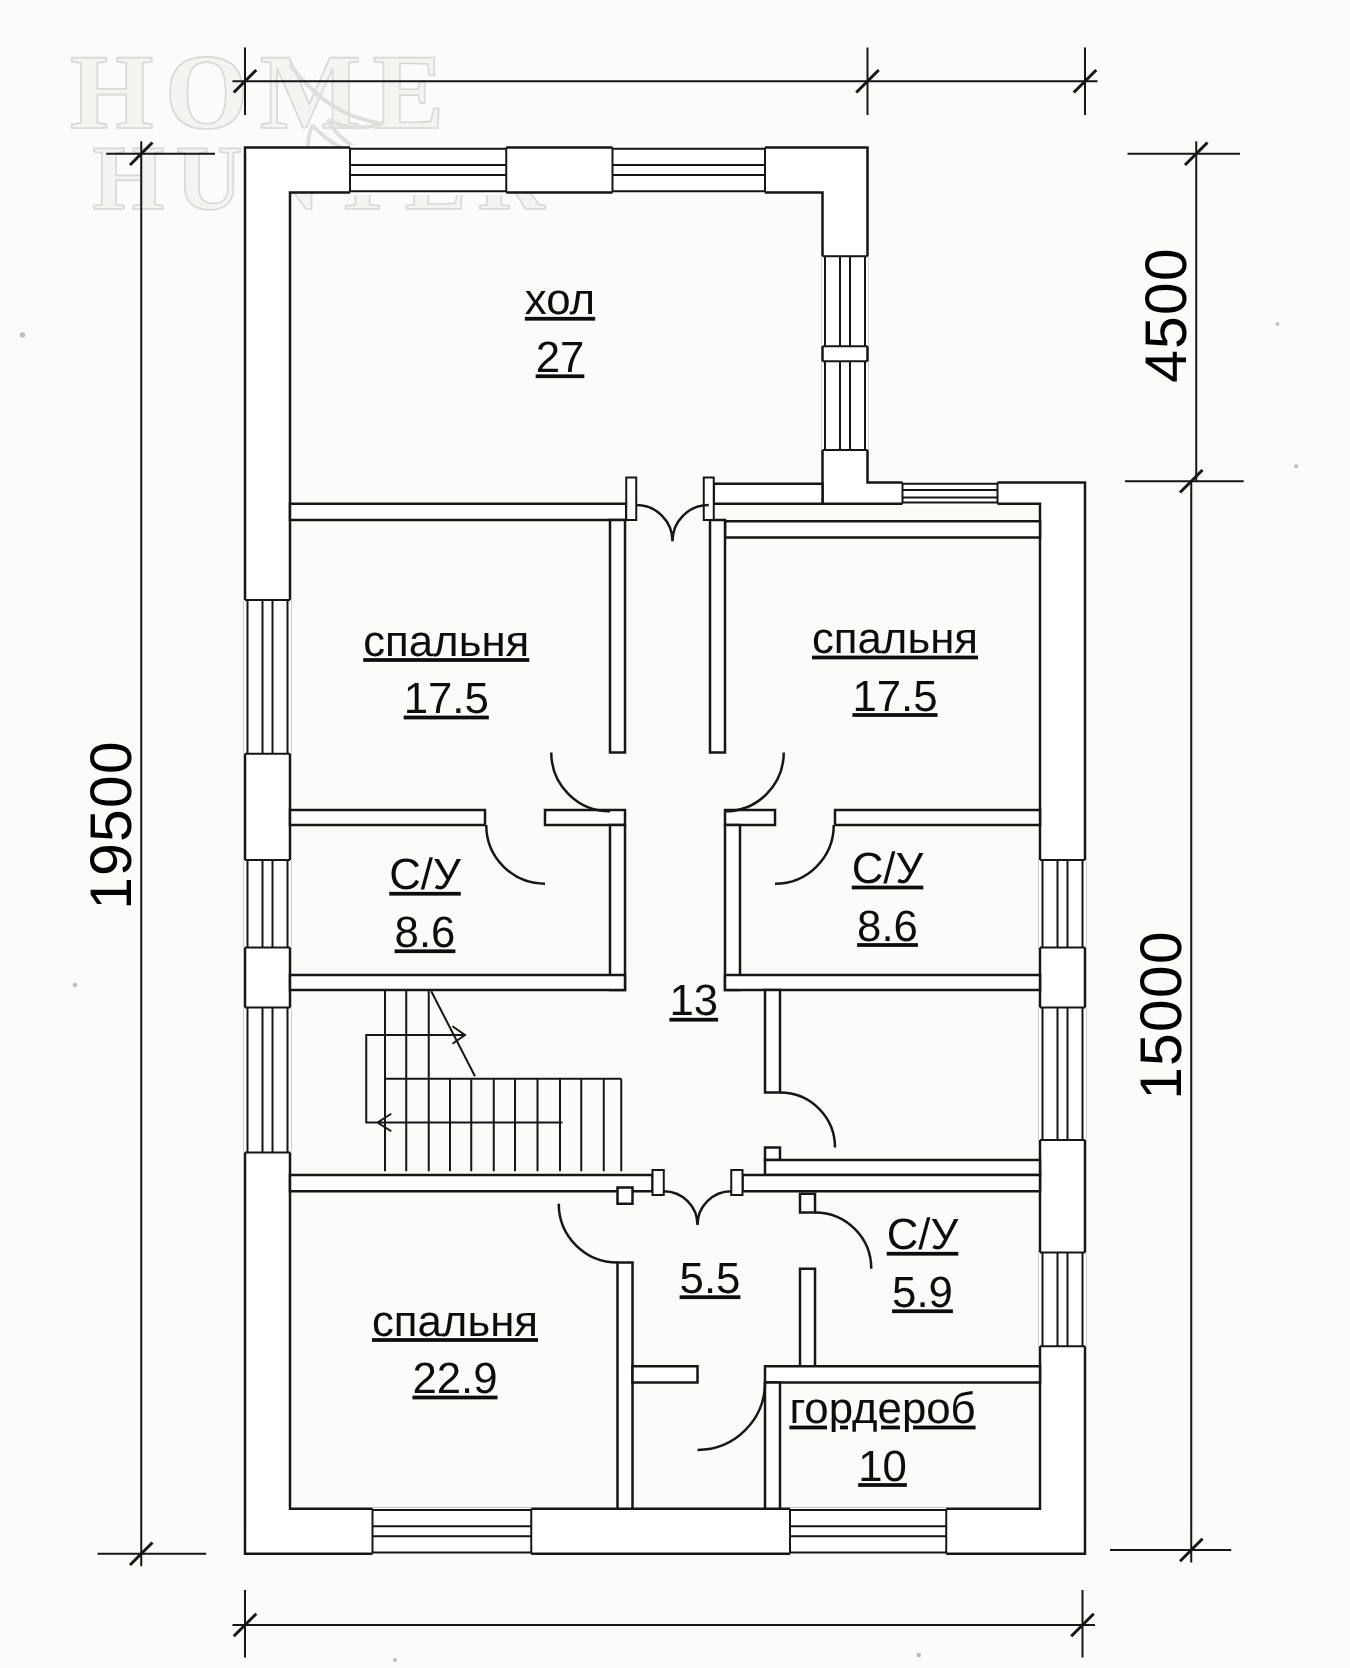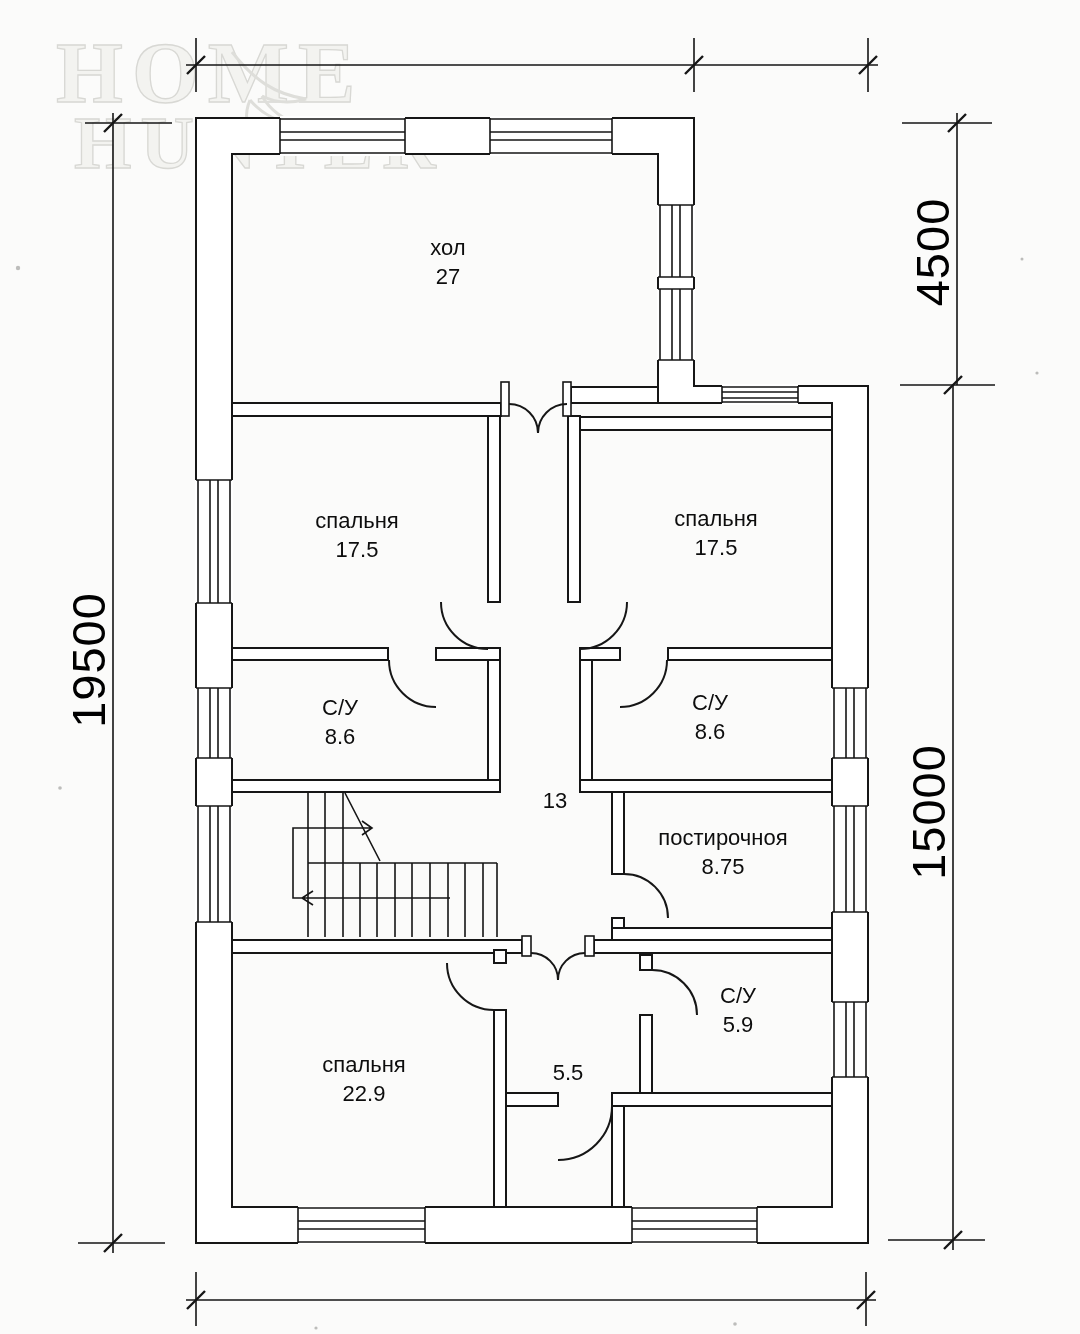--- a/index.html
+++ b/index.html
@@ -3,21 +3,21 @@
 <meta charset="utf-8">
 <style>
   html,body{margin:0;padding:0;background:#ffffff;}
   .stage{
     position:relative;width:1080px;height:1334px;background:#fbfbfa;overflow:hidden;
     font-family:"Liberation Sans",sans-serif;
   }
   svg.plan{position:absolute;left:0;top:0;}
   .lbl{
     position:absolute;transform:translate(-50%,-50%);text-align:center;
-    color:#0d0d0d;font-size:22px;line-height:1.3;white-space:nowrap;
+    color:#0d0d0d;font-size:35px;line-height:1.3;white-space:nowrap;text-decoration:underline;
   }
   .dim{
     position:absolute;transform:translate(-50%,-50%);
     color:#000;font-size:47px;white-space:nowrap;letter-spacing:1px;
   }
   .dim.vert{transform:translate(-50%,-50%) rotate(-90deg);}
   .watermark{
     position:absolute;font-family:"Liberation Serif",serif;font-weight:700;
     color:#f3f3f0;-webkit-text-stroke:1.3px #d8d8d4;letter-spacing:9px;line-height:1;
     user-select:none;
@@ -195,32 +195,32 @@
     <div>17.5</div>
   </div>
   <div class="lbl" style="left:340px;top:723px">
     <div>С/У</div>
     <div>8.6</div>
   </div>
   <div class="lbl" style="left:710px;top:718px">
     <div>С/У</div>
     <div>8.6</div>
   </div>
-  <div class="lbl" style="left:723px;top:853px">
-    <div>постирочноя</div>
-    <div>8.75</div>
-  </div>
   <div class="lbl" style="left:555px;top:801px">
     <div>13</div>
   </div>
   <div class="lbl" style="left:364px;top:1080px">
     <div>спальня</div>
     <div>22.9</div>
   </div>
-  <div class="lbl" style="left:568px;top:1073px">
+  <div class="lbl" style="left:568px;top:1023px">
     <div>5.5</div>
   </div>
   <div class="lbl" style="left:738px;top:1011px">
     <div>С/У</div>
     <div>5.9</div>
   </div>
+  <div class="lbl" style="left:706px;top:1150px">
+    <div>гордероб</div>
+    <div>10</div>
+  </div>
 
 </div>
 
 </body></html>

